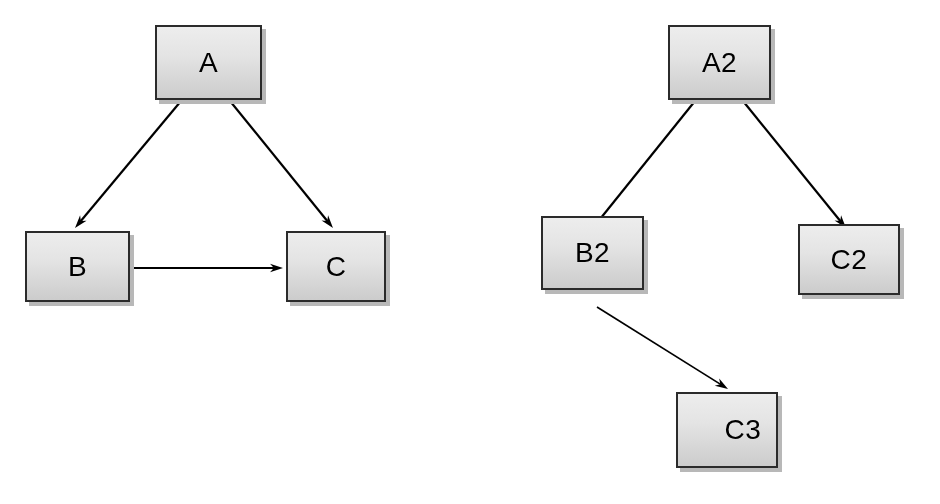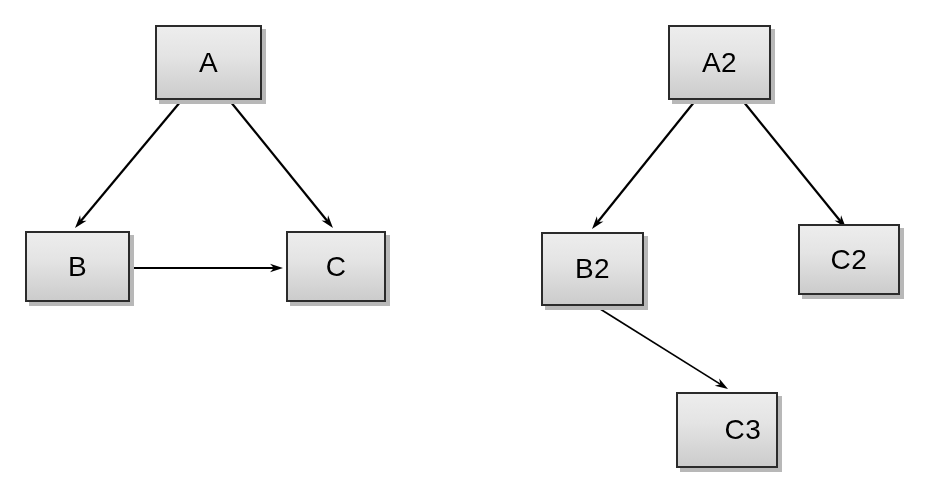--- a/index.html
+++ b/index.html
@@ -87,21 +87,21 @@
       </div>
       <div class="node" style="left: 25px; top: 231px; width: 105px; height: 71px; border-color: rgb(43, 43, 43); box-shadow: rgb(184, 184, 184) 4px 4px 0px 0px;">
         <span class="node-label" style="color: rgb(0, 0, 0);">B</span>
       </div>
       <div class="node" style="left: 286px; top: 231px; width: 100px; height: 71px; border-color: rgb(43, 43, 43); box-shadow: rgb(184, 184, 184) 4px 4px 0px 0px;">
         <span class="node-label" style="color: rgb(0, 0, 0);">C</span>
       </div>
       <div class="node" style="left: 668px; top: 25px; width: 103px; height: 75px; border-color: rgb(43, 43, 43); box-shadow: rgb(184, 184, 184) 4px 4px 0px 0px;">
         <span class="node-label" style="color: rgb(0, 0, 0); text-align: right;">A2</span>
       </div>
-      <div class="node" style="left: 541px; top: 232px; width: 103px; height: 74px; border-color: rgb(43, 43, 43); box-shadow: rgb(184, 184, 184) 4px 4px 0px 0px;">
+      <div class="node" style="left: 541px; top: 216px; width: 103px; height: 74px; border-color: rgb(43, 43, 43); box-shadow: rgb(184, 184, 184) 4px 4px 0px 0px;">
         <span class="node-label" style="color: rgb(0, 0, 0);">B2</span>
       </div>
       <div class="node" style="left: 798px; top: 224px; width: 102px; height: 71px; border-color: rgb(43, 43, 43); box-shadow: rgb(184, 184, 184) 4px 4px 0px 0px;">
         <span class="node-label" style="color: rgb(0, 0, 0);">C2</span>
       </div>
       <div class="node" style="left: 676px; top: 392px; width: 102px; height: 76px; border-color: rgb(43, 43, 43); box-shadow: rgb(184, 184, 184) 4px 4px 0px 0px; padding-left: 32px;">
         <span class="node-label" style="color: rgb(0, 0, 0);">C3</span>
       </div>
     </div>
 

